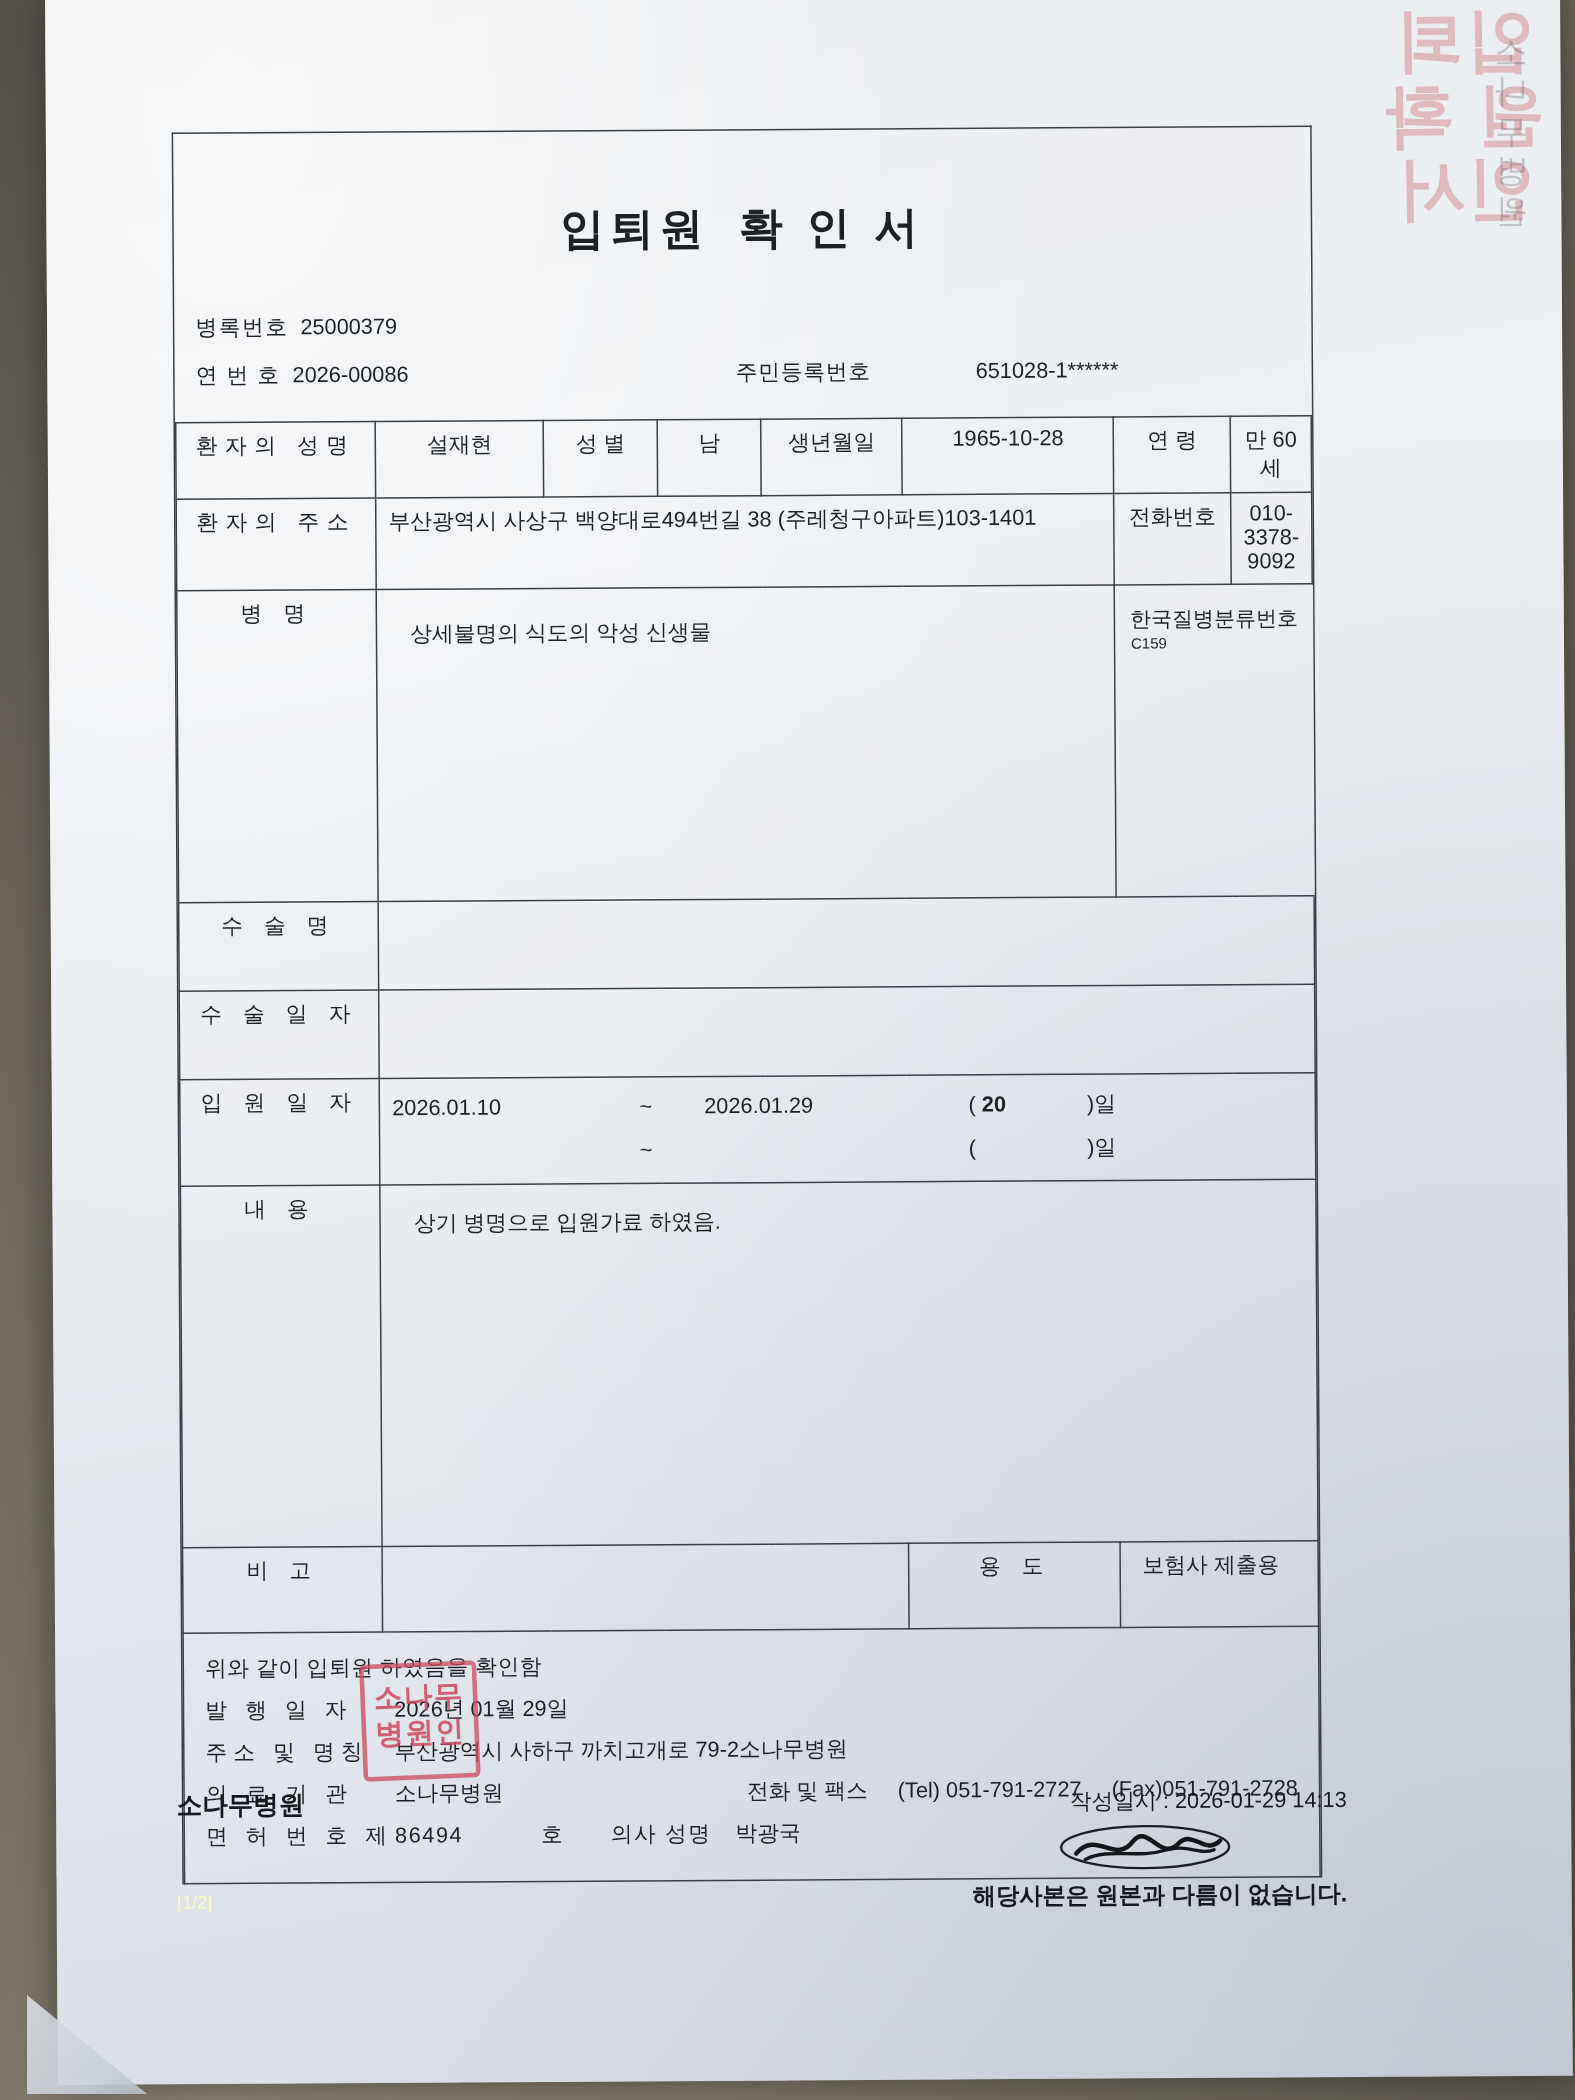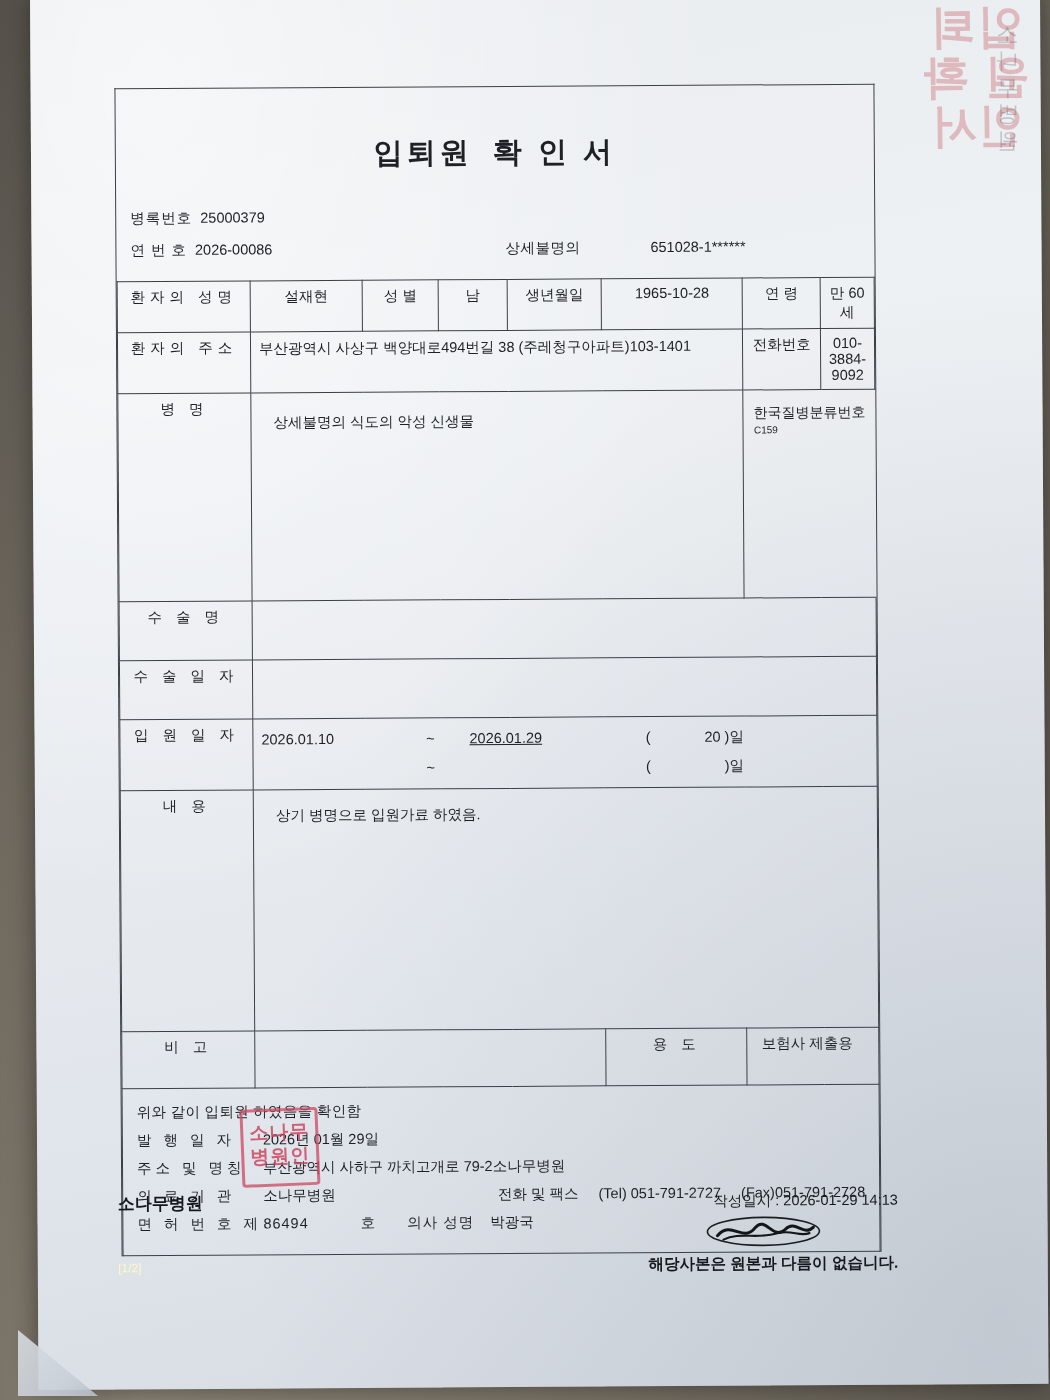--- a/index.html
+++ b/index.html
@@ -152,23 +152,23 @@
   .kcd-label { text-align: center; font-size: 14px; padding-top: 8px; font-family: Liberation Mono, monospace; }
   .kcd-code { padding: 2px 0 0 2px; font-size: 10px; }
 
   .op-name-cell { height: 46px; }
   .op-date-cell { height: 46px; }
 
   .adm-cell { padding: 10px 0 12px 24px; line-height: 2.0; }
   .adm-row span { display: inline-block; }
   .adm-from { width: 130px; }
   .adm-tilde { width: 70px; text-align: center; }
-  .adm-to { width: 135px; text-decoration: underline; }
+  .adm-to { width: 135px; }
   .adm-paren-open { width: 42px; text-align: right; }
-  .adm-days { width: 66px; text-align: right; }
+  .adm-days { width: 66px; text-align: left; font-weight: bold; }
 
   .content-cell { height: 228px; }
   .content-text { padding: 10px 0 0 14px; }
 
   .remark-cell { height: 44px; }
   .purpose-lbl { letter-spacing: 5px; text-align: center; white-space: nowrap; }
 
   
   .footer-block {
     border-left: 1.6px solid #3b4048;
@@ -263,42 +263,42 @@
 
     <div class="head-lines">
       <div class="head-line">
         <span class="hl-label">병록번호</span>
         <span class="hl-val">25000379</span>
       </div>
       <div class="head-line">
         <span class="hl-label">연 번 호</span>
         <span class="hl-val">2026-00086</span>
         <span class="spacer"></span>
-        <span class="rrn-label">상세불명의</span>
+        <span class="rrn-label">주민등록번호</span>
         <span class="rrn-val">651028-1******</span>
       </div>
     </div>
 
     <table class="grid">
       <tbody>
           <tr>
         <td class="lbl no-left" style="width:118px">환자의 성명</td>
         <td class="ctr" style="width:112px">설재현</td>
         <td class="ctr" style="width:68px">성 별</td>
         <td class="ctr" style="width:60px">남</td>
         <td class="ctr" style="width:90px">생년월일</td>
         <td class="ctr" style="width:140px">1965-10-28</td>
         <td class="ctr" style="width:70px">연 령</td>
         <td class="ctr no-right">만 60 세</td>
       </tr>
       <tr>
         <td class="lbl no-left">환자의 주소</td>
         <td class="addr-cell" colspan="5">부산광역시 사상구 백양대로494번길 38 (주레청구아파트)103-1401</td>
         <td class="ctr">전화번호</td>
-        <td class="ctr no-right">010-3884-9092</td>
+        <td class="ctr no-right">010-3378-9092</td>
       </tr>
       <tr>
         <td class="lbl no-left">병      명</td>
         <td class="dx-cell" colspan="5">
           <div class="dx-text">상세불명의 식도의 악성 신생물</div>
         </td>
         <td class="kcd-cell" colspan="2" style="border-right:none">
           <div class="kcd-label">한국질병분류번호</div>
           <div class="kcd-code">C159</div>
         </td>

